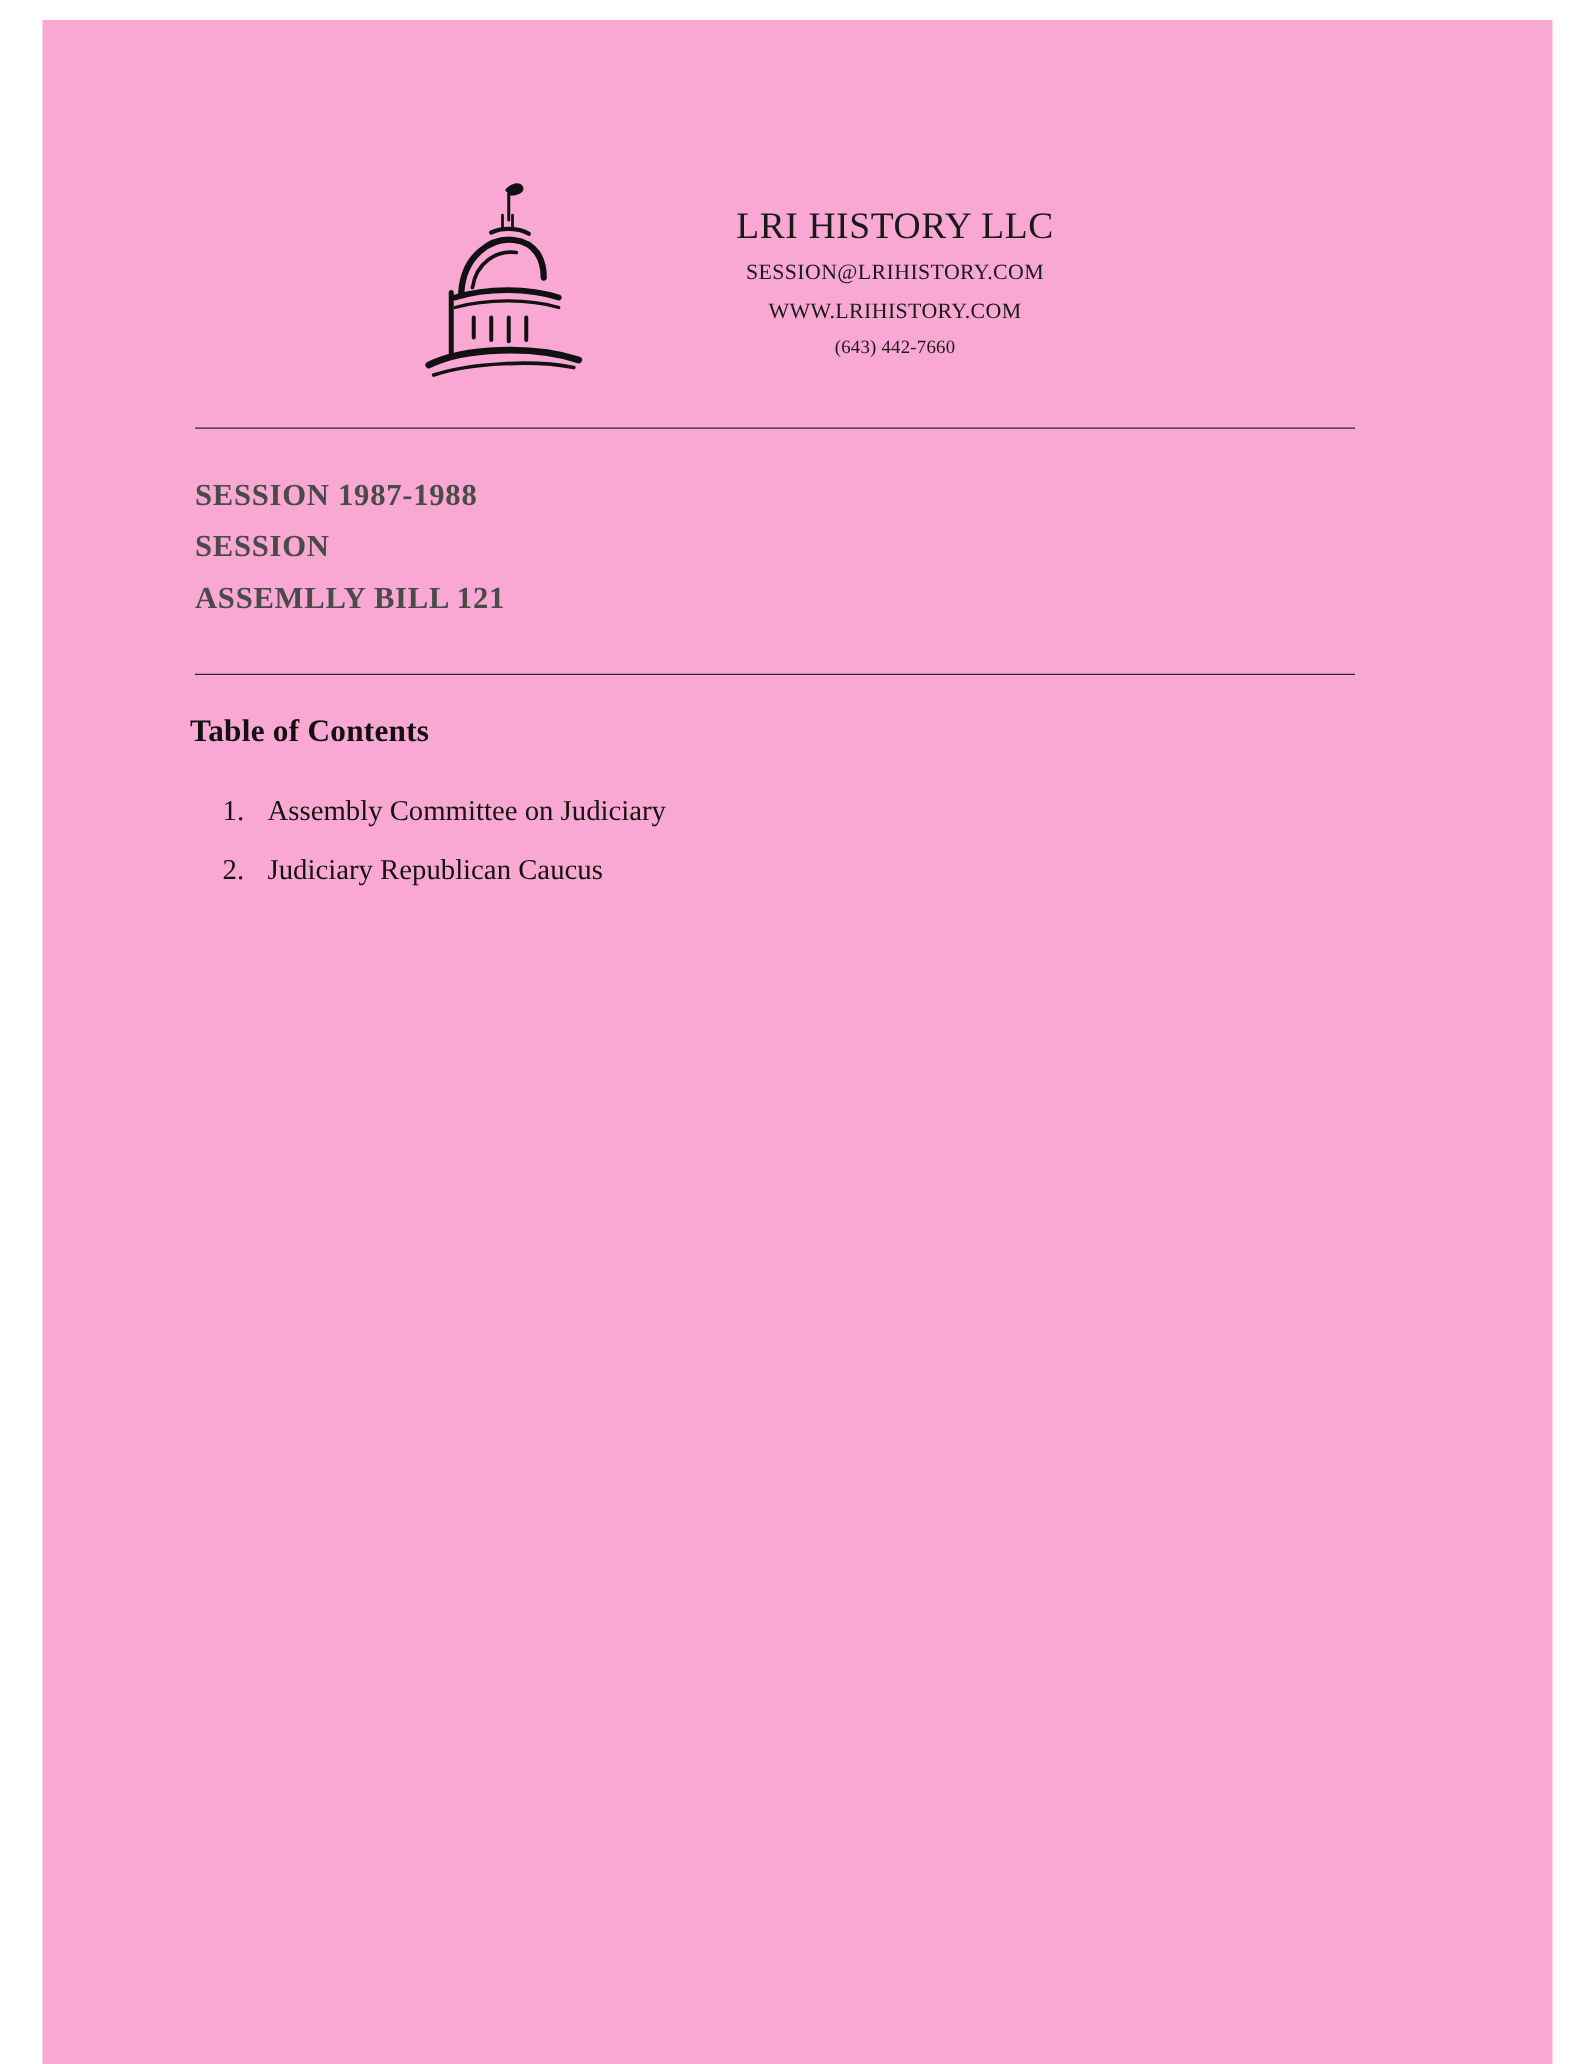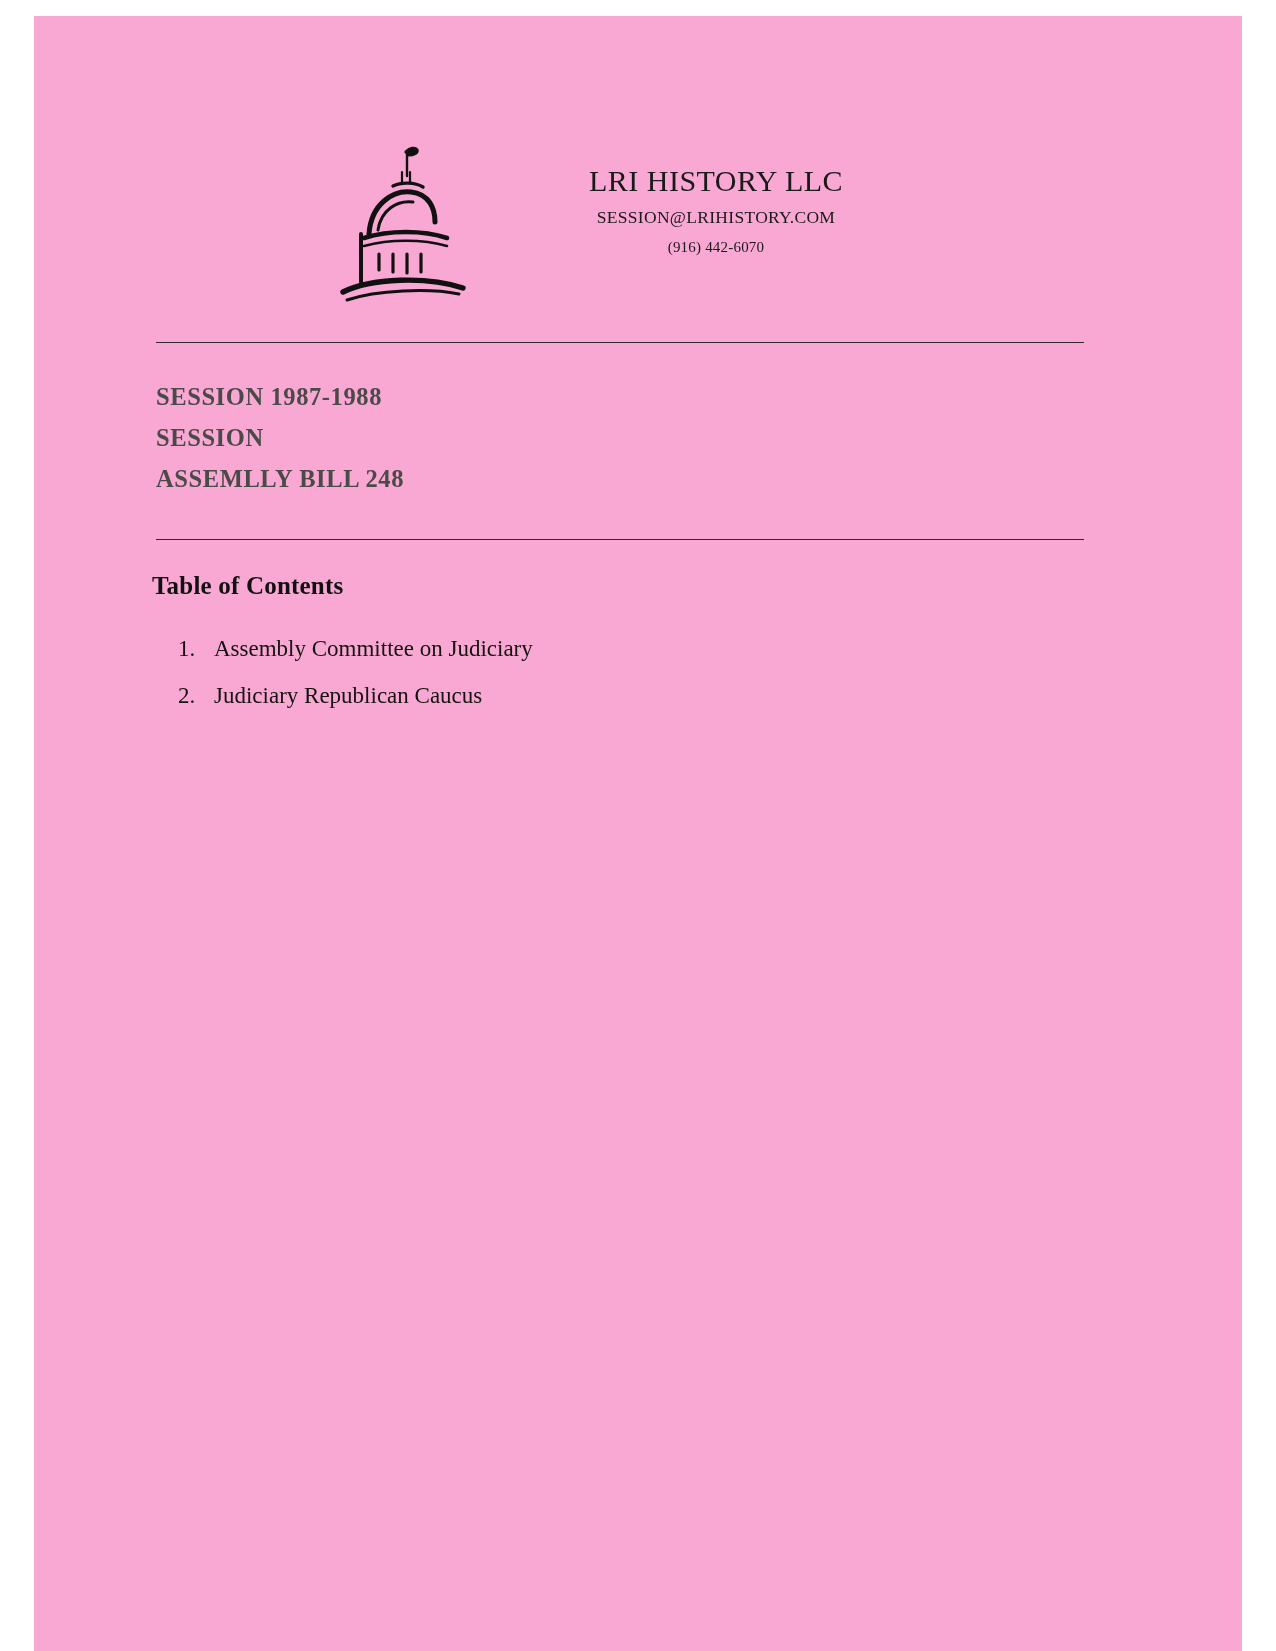--- a/index.html
+++ b/index.html
@@ -166,31 +166,32 @@
 
           <path d="M12 150 C40 136 96 134 132 146" stroke-width="5.4"></path>
           <path d="M16 158 C46 148 98 146 128 152" stroke-width="3"></path>
         </g>
       </svg>
     </div>
 
     <div class="brand-block">
       <div class="brand-name">LRI HISTORY LLC</div>
       <div class="brand-line">SESSION@LRIHISTORY.COM</div>
-      <div class="brand-phone">(916) 442-6070</div>
+      <div class="brand-line">WWW.LRIHISTORY.COM</div>
+      <div class="brand-phone">(643) 442-7660</div>
     </div>
 
   </div>
 
   <div class="hrule top"></div>
 
   <div class="title-block">
     <div>SESSION  1987-1988</div>
     <div>SESSION</div>
-    <div>ASSEMLLY BILL 248</div>
+    <div>ASSEMLLY BILL 121</div>
   </div>
 
   <div class="hrule bottom"></div>
 
   <div class="toc-heading">Table of Contents</div>
 
   <ul class="toc-list">
     <li class="toc-item">
       <span class="toc-num">1.</span>
       <span>Assembly Committee on Judiciary</span>

